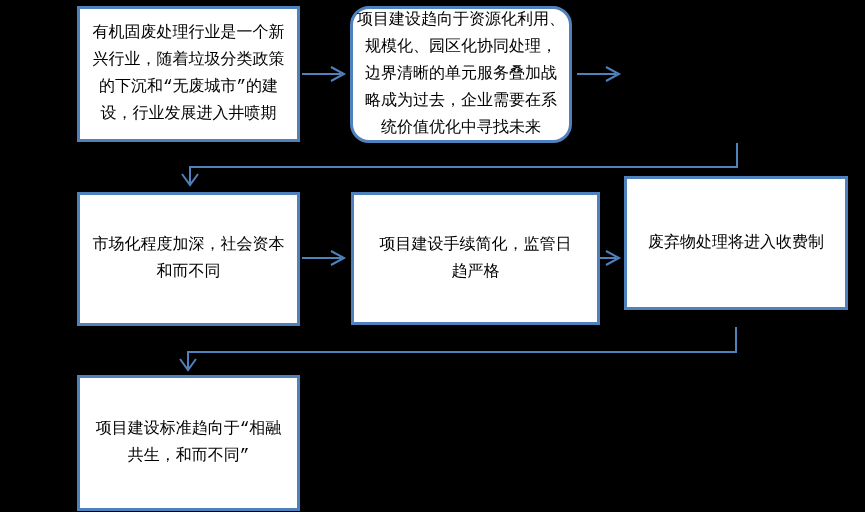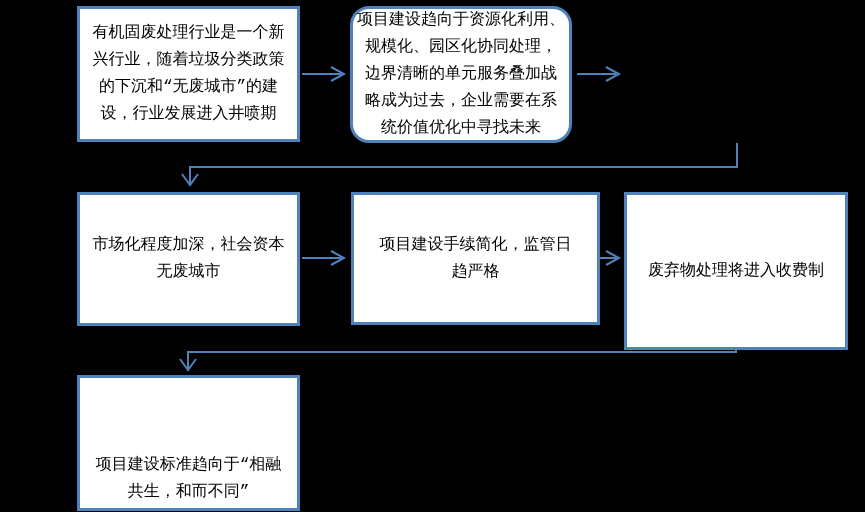--- a/index.html
+++ b/index.html
@@ -53,22 +53,22 @@
     font-size: 16px;
     line-height: 27px;
     white-space: pre-line;
   }
   
   #node-1 { left: 47px;  top: 6px;   width: 223px; height: 136px; }
   #node-2 { left: 320px; top: 6px;   width: 222px; height: 137px; border-radius: 19px; }
   #node-3 { left: 595px; top: 6px;   width: 225px; height: 136px; }
   #node-4 { left: 47px;  top: 192px; width: 223px; height: 134px; }
   #node-5 { left: 321px; top: 192px; width: 249px; height: 133px; }
-  #node-6 { left: 594px; top: 192px; width: 224px; height: 158px; align-items: center; }
-  #node-7 { left: 47px;  top: 375px; width: 223px; height: 136px; align-items: flex-end; }
+  #node-6 { left: 594px; top: 176px; width: 224px; height: 134px; align-items: center; }
+  #node-7 { left: 47px;  top: 375px; width: 223px; height: 136px; }
 </style>
 </head>
 <body>
 
 <div class="canvas">
 
   <svg class="connector-layer" viewBox="0 0 865 512" xmlns="http://www.w3.org/2000/svg">
 
     <g>
       <path d="M272 74 H311"></path>
@@ -112,21 +112,21 @@
     <div class="node-text">项目建设趋向于资源化利用、
 规模化、园区化协同处理，
 边界清晰的单元服务叠加战
 略成为过去，企业需要在系
 统价值优化中寻找未来</div>
   </div>
 
 
   <div class="flow-node" id="node-4">
     <div class="node-text">市场化程度加深，社会资本
-无废城市</div>
+和而不同</div>
   </div>
 
   <div class="flow-node" id="node-5">
     <div class="node-text">项目建设手续简化，监管日
 趋严格</div>
   </div>
 
   <div class="flow-node" id="node-6">
     <div class="node-text">废弃物处理将进入收费制</div>
   </div>

